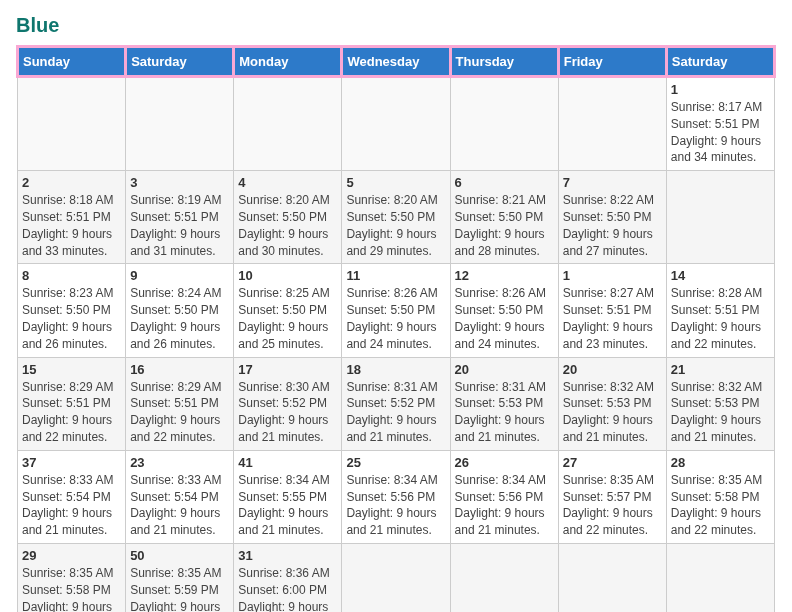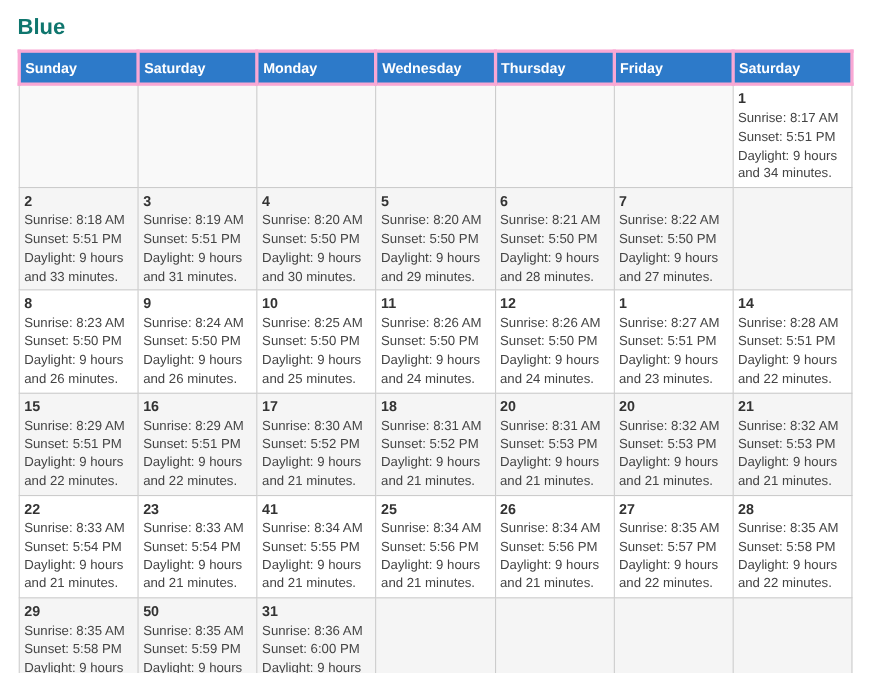--- a/index.html
+++ b/index.html
@@ -198,21 +198,21 @@
           <span class="day-num">20</span>
       <div class="day-info">Sunrise: 8:32 AM<br>Sunset: 5:53 PM<br>Daylight: 9 hours and 21 minutes.</div>
         </td>
         <td>
           <span class="day-num">21</span>
       <div class="day-info">Sunrise: 8:32 AM<br>Sunset: 5:53 PM<br>Daylight: 9 hours and 21 minutes.</div>
         </td>
       </tr>
       <tr>
         <td>
-          <span class="day-num">22</span>
+          <span class="day-num">37</span>
       <div class="day-info">Sunrise: 8:33 AM<br>Sunset: 5:54 PM<br>Daylight: 9 hours and 21 minutes.</div>
         </td>
         <td>
           <span class="day-num">23</span>
       <div class="day-info">Sunrise: 8:33 AM<br>Sunset: 5:54 PM<br>Daylight: 9 hours and 21 minutes.</div>
         </td>
         <td>
           <span class="day-num">41</span>
       <div class="day-info">Sunrise: 8:34 AM<br>Sunset: 5:55 PM<br>Daylight: 9 hours and 21 minutes.</div>
         </td>

